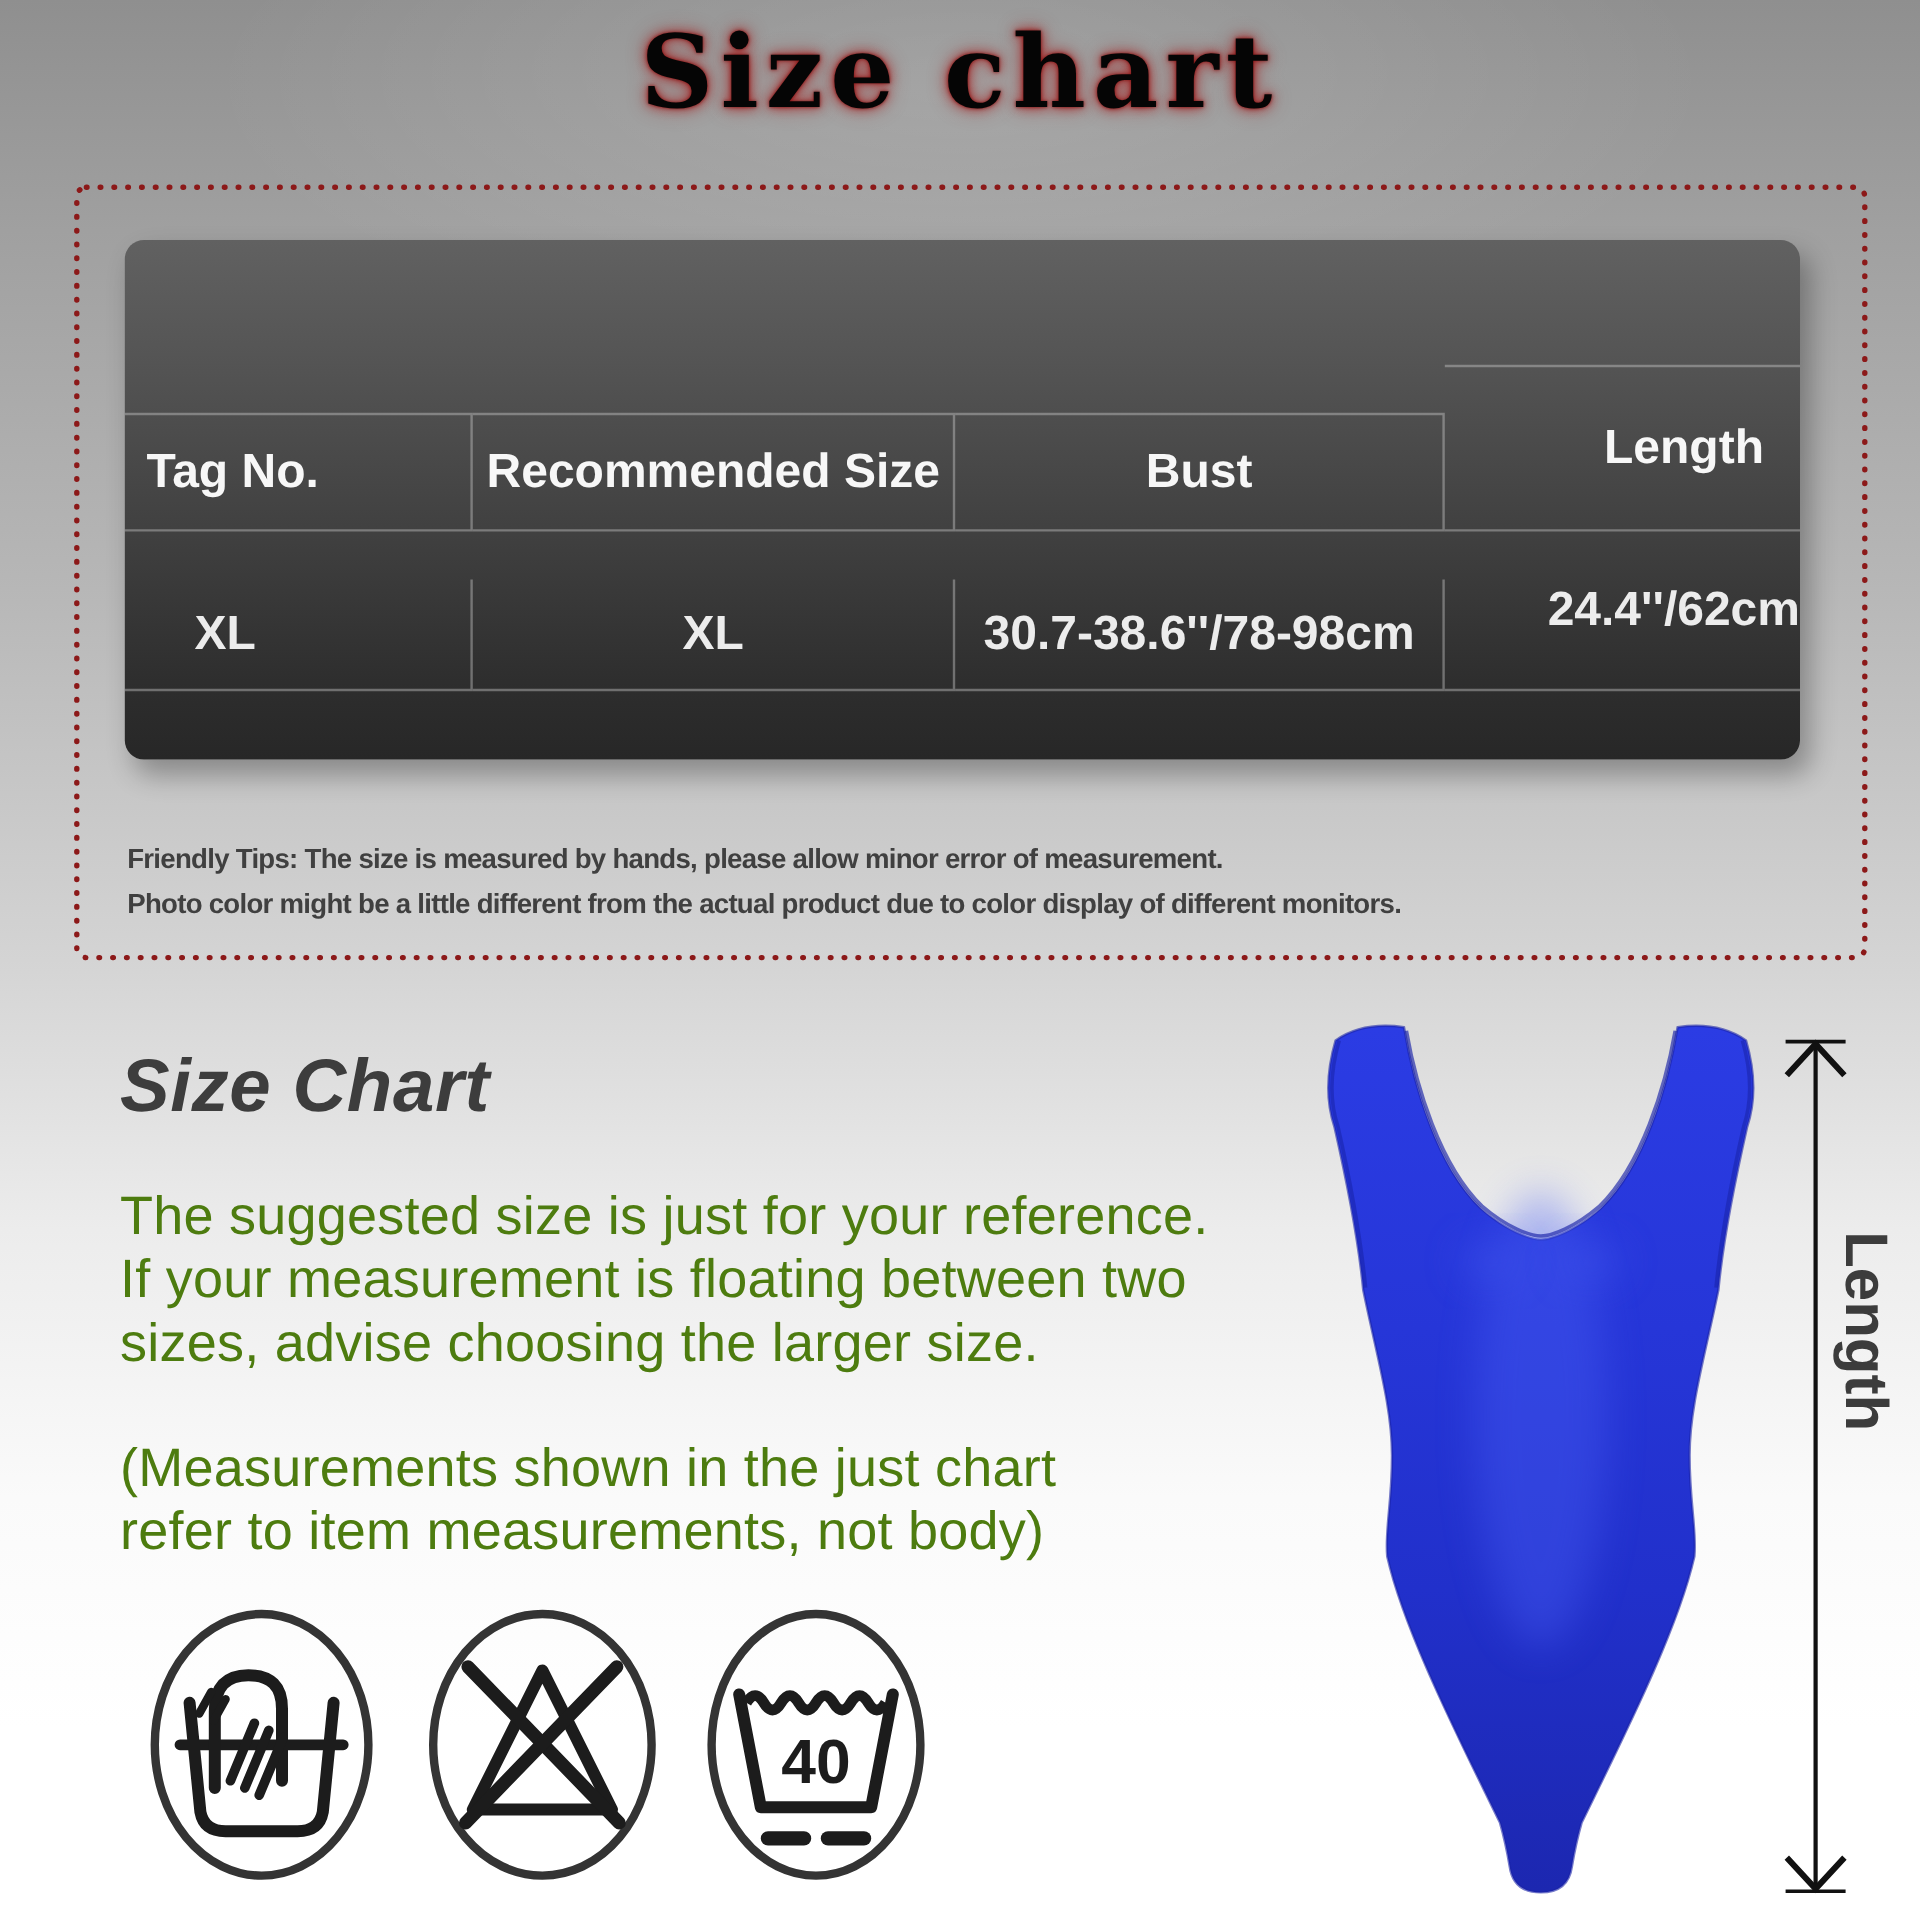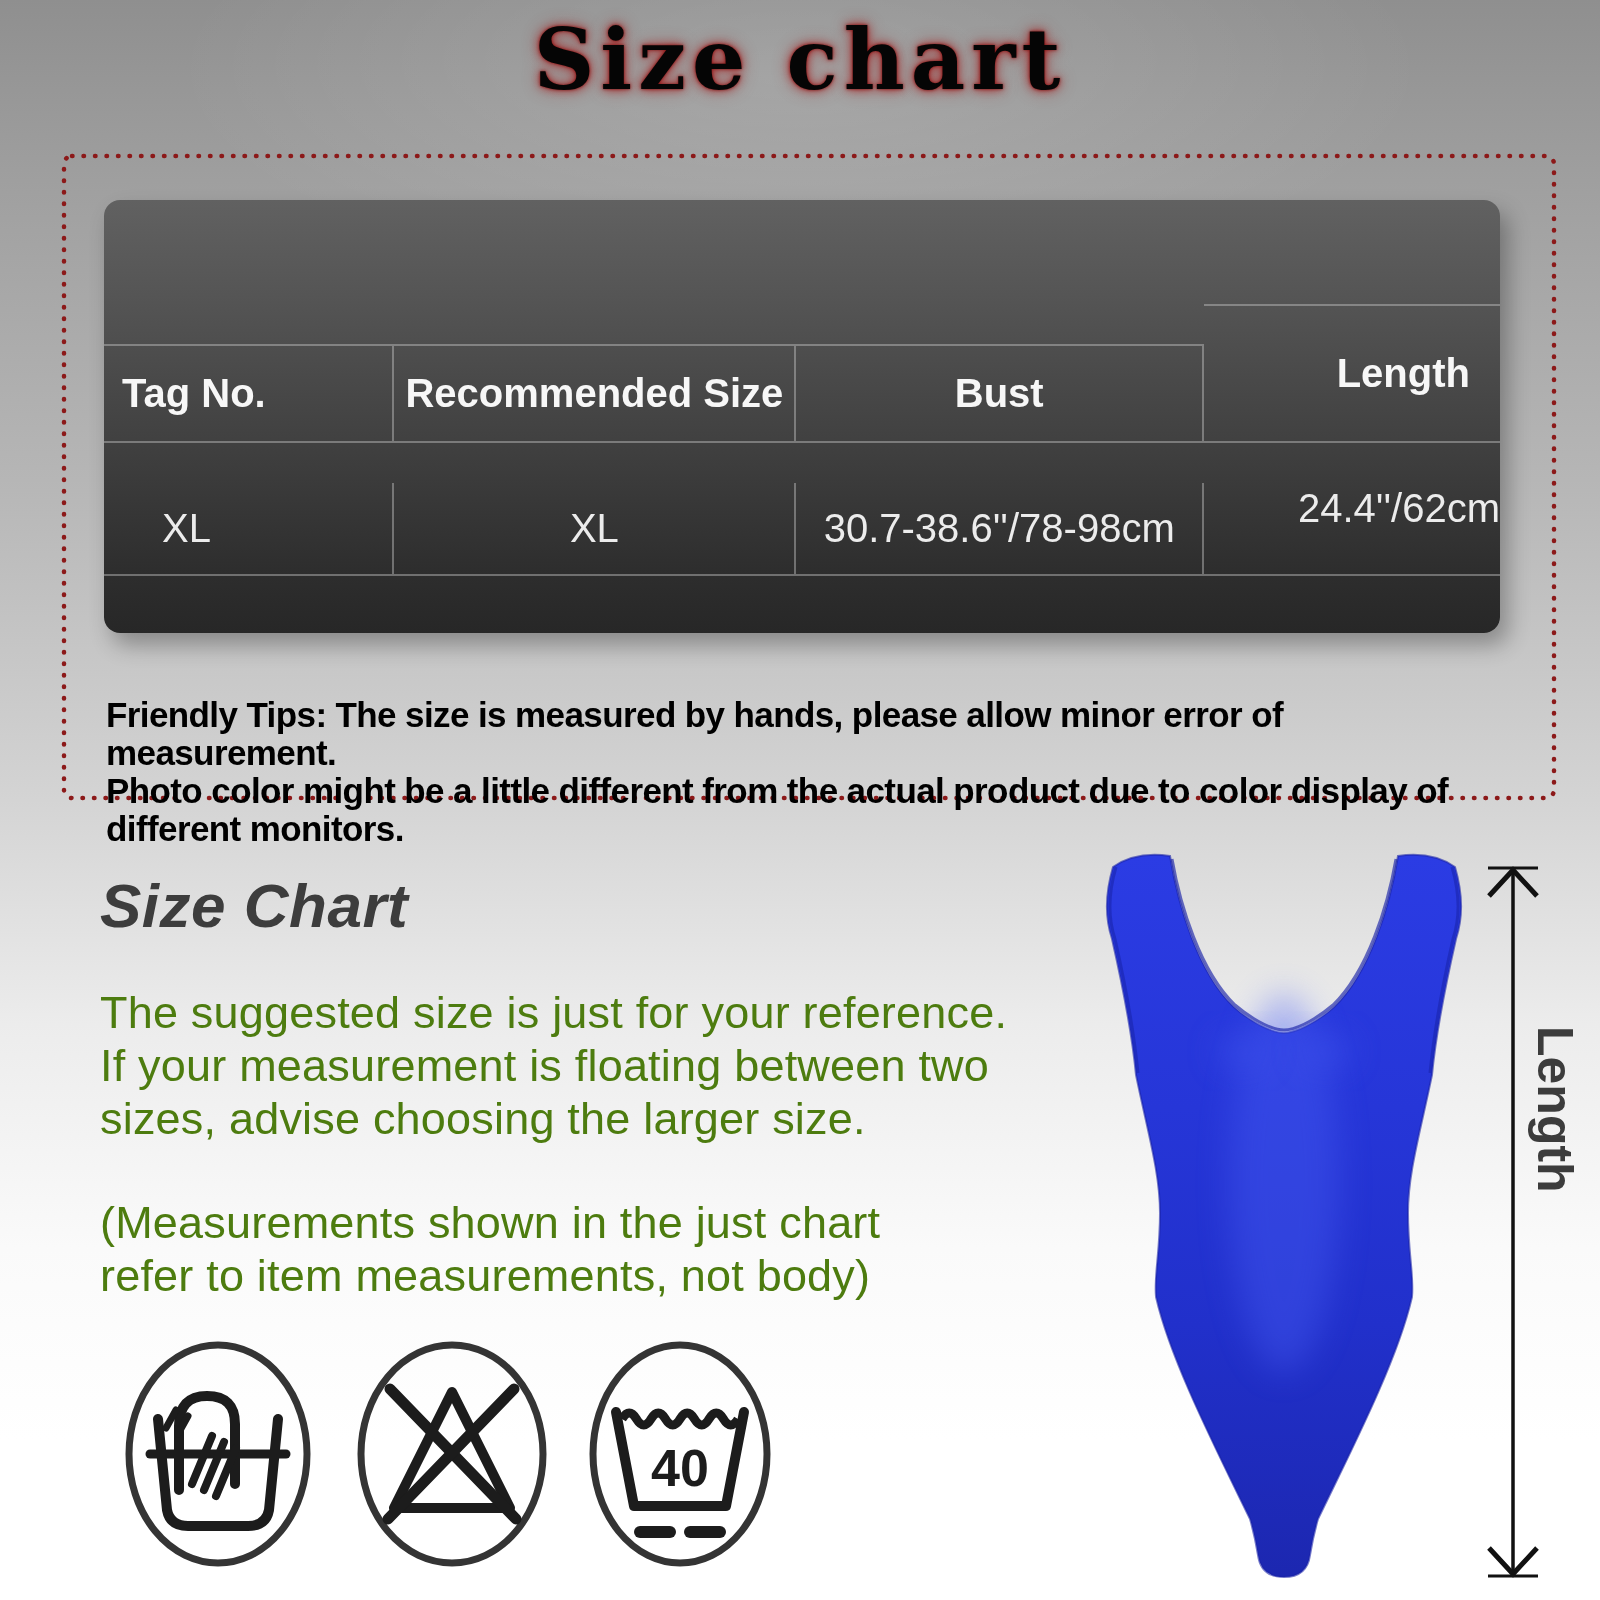--- a/index.html
+++ b/index.html
@@ -28,30 +28,30 @@
     --line:rgba(205,205,205,0.42);
   }
   .t-spacer{grid-column:1/5;}
   .t-spacer.top{grid-row:1;}
   .t-spacer.bottom{grid-row:4;}
   .th,.td{
     display:flex;align-items:center;justify-content:center;
     font-size:40px;color:#f7f7f7;box-sizing:border-box;
   }
   .th{grid-row:2;font-weight:bold;border-top:2px solid var(--line);border-bottom:2px solid var(--line);}
-  .td{grid-row:3;font-weight:400;color:#ececec;border-bottom:2px solid var(--line);}
+  .td{grid-row:3;font-weight:700;color:#ececec;border-bottom:2px solid var(--line);}
   .c1{grid-column:1;} .c2{grid-column:2;} .c3{grid-column:3;} .c4{grid-column:4;}
   .th.c1,.th.c2,.th.c3,.td.c1,.td.c2,.td.c3{border-right:2px solid var(--line);margin-top:40px;}
   .th.c1{justify-content:flex-start;padding-left:18px;}
   .td.c1{justify-content:flex-start;padding-left:58px;}
   .th.c4{justify-content:flex-end;padding-right:30px;}
   .td.c4{justify-content:flex-end;padding-right:0;}
   .tips{
     position:absolute;left:106px;top:696px;width:1380px;
-    font-size:35px;font-weight:bold;color:#000000;line-height:38px;letter-spacing:-0.6px;
+    font-size:23px;font-weight:bold;color:#404040;line-height:38px;letter-spacing:-0.6px;
   }
   .section-heading{
     position:absolute;left:100px;top:870px;margin:0;
     font-size:62px;font-weight:bold;font-style:italic;color:#3d3d3d;letter-spacing:0.5px;
   }
   .para{position:absolute;left:100px;font-size:45px;color:#4d7c0f;line-height:53px;letter-spacing:0.2px;}
   .para1{top:986px;}
   .para2{top:1196px;}
   .care-icons{position:absolute;left:112px;top:1334px;}
   .bodysuit{position:absolute;left:1080px;top:843px;}

